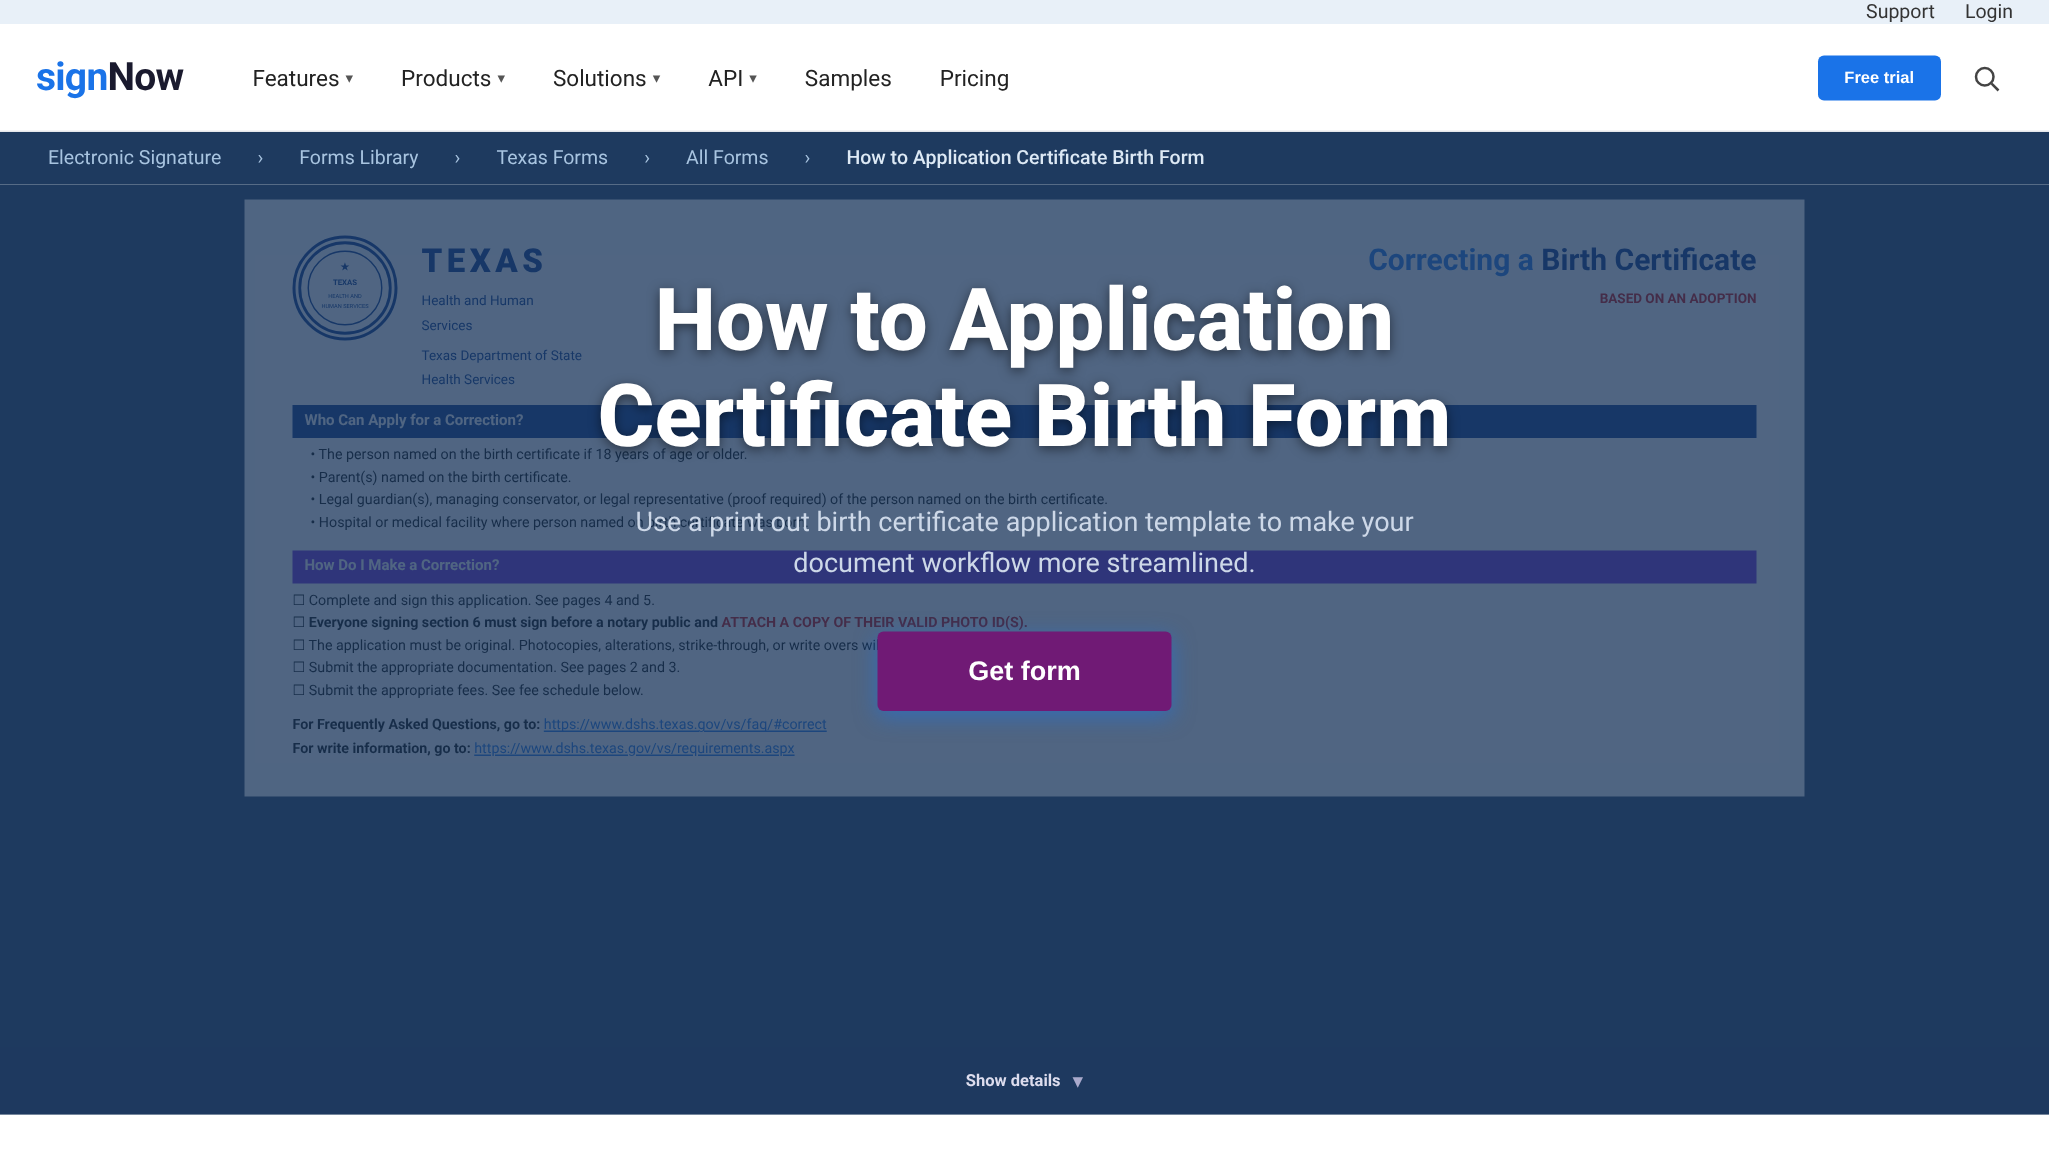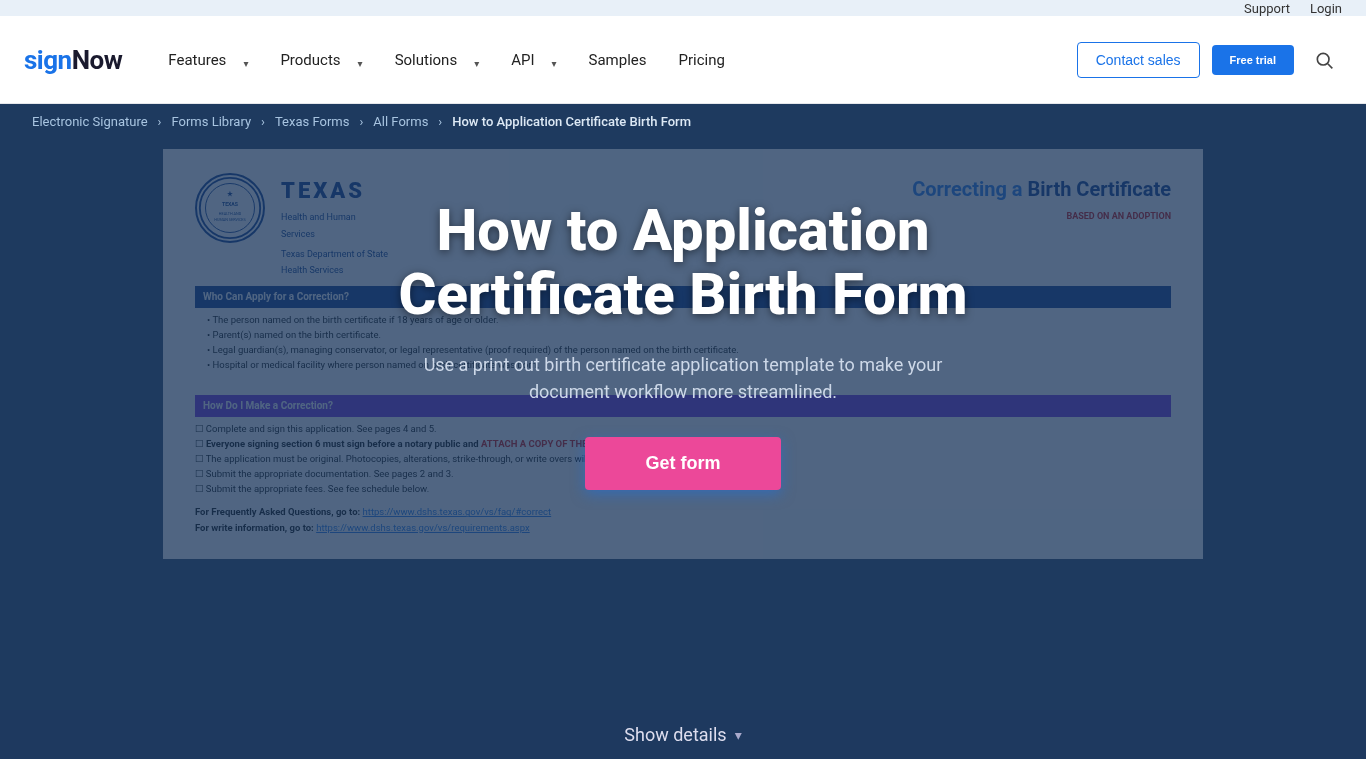--- a/index.html
+++ b/index.html
@@ -17,21 +17,21 @@
     }
     .top-bar a {
       font-size: 13px;
       color: #333;
       text-decoration: none;
     }
 
     
     .main-nav {
       background: #fff;
-      height: 88px;
+      height: 72px;
       display: flex;
       align-items: center;
       padding: 0 24px;
       border-bottom: 1px solid #e5e7eb;
       gap: 0;
     }
     .logo {
       display: flex;
       align-items: center;
       margin-right: 32px;
@@ -44,22 +44,22 @@
     }
     .logo-text span { color: #1a1a2e; }
     .nav-links {
       display: flex;
       align-items: center;
       gap: 4px;
       flex: 1;
     }
     .nav-item {
       display: flex;
-      align-items: flex-end;
-      gap: 17px;
+      align-items: center;
+      gap: 4px;
       padding: 8px 14px;
       font-size: 15px;
       color: #222;
       cursor: pointer;
       border-radius: 4px;
       white-space: nowrap;
       text-decoration: none;
     }
     .nav-item .chevron {
       font-size: 10px;
@@ -107,21 +107,21 @@
       stroke: #444;
       stroke-width: 2;
     }
 
     
     .breadcrumb-bar {
       background: #1e3a5f;
       padding: 10px 32px;
       display: flex;
       align-items: center;
-      gap: 4px;
+      gap: 18px;
     }
     .breadcrumb-item {
       font-size: 13px;
       color: #a8c4e0;
       text-decoration: none;
       cursor: pointer;
     }
     .breadcrumb-separator {
       color: #a8c4e0;
       margin: 0 6px;
@@ -163,21 +163,21 @@
       text-shadow: 0 2px 8px rgba(0,0,0,0.5);
     }
     .hero-subtitle {
       font-size: 18px;
       color: #cdd8e8;
       max-width: 600px;
       line-height: 1.5;
       margin-bottom: 32px;
     }
     .btn-get-form {
-      background: #ec4899;
+      background: #701a75;
       color: #fff;
       border: none;
       border-radius: 4px;
       padding: 16px 60px;
       font-size: 18px;
       font-weight: 600;
       cursor: pointer;
       box-shadow: 0 4px 14px rgba(26, 115, 232, 0.5);
     }
 
@@ -188,23 +188,23 @@
       left: 0; right: 0;
       background: rgba(30, 58, 95, 0.85);
       display: flex;
       align-items: center;
       justify-content: center;
       padding: 14px;
       gap: 8px;
       cursor: pointer;
     }
     .show-details-text {
-      font-size: 18px;
+      font-size: 11px;
       color: #dde;
-      font-weight: 400;
+      font-weight: 700;
     }
     .chevron-down {
       color: #aac;
       font-size: 14px;
     }
 
     
     .doc-content {
       position: absolute;
       top: 10px;
@@ -293,21 +293,20 @@
       <span class="chevron">▾</span>
     </a>
     <a class="nav-item">
       <span>Samples</span>
     </a>
     <a class="nav-item">
       <span>Pricing</span>
     </a>
   </div>
   <div class="nav-actions">
-    <button class="btn-contact">Contact sales</button>
     <button class="btn-free-trial">Free trial</button>
     <button class="search-icon-btn">
       <svg class="search-svg" viewBox="0 0 24 24">
         <circle cx="11" cy="11" r="7"></circle>
         <line x1="16.5" y1="16.5" x2="22" y2="22"></line>
       </svg>
     </button>
   </div>
 </nav>
 
@@ -347,21 +346,21 @@
         <div style="font-size:9px; color:#cc0000; font-weight:bold; text-align:right; margin-top:4px;">BASED ON AN ADOPTION</div>
       </div>
     </div>
 
     <div class="doc-section-header">Who Can Apply for a Correction?</div>
     <div class="doc-bullet">• The person named on the birth certificate if 18 years of age or older.</div>
     <div class="doc-bullet">• Parent(s) named on the birth certificate.</div>
     <div class="doc-bullet">• Legal guardian(s), managing conservator, or legal representative (proof required) of the person named on the birth certificate.</div>
     <div class="doc-bullet">• Hospital or medical facility where person named on birth certificate was born.</div>
 
-    <div class="doc-section-header" style="background:#6d28d9; margin-top:22px;">How Do I Make a Correction?</div>
+    <div class="doc-section-header" style="background:#6d28d9; margin-top:10px;">How Do I Make a Correction?</div>
     <div>☐ Complete and sign this application. See pages 4 and 5.</div>
     <div>☐ <strong>Everyone signing section 6 must sign before a notary public and <span class="doc-red-text">ATTACH A COPY OF THEIR VALID PHOTO ID(S).</span></strong></div>
     <div>☐ The application must be original. Photocopies, alterations, strike-through, or write overs will not be accepted.</div>
     <div>☐ Submit the appropriate documentation. See pages 2 and 3.</div>
     <div>☐ Submit the appropriate fees. See fee schedule below.</div>
     <div style="margin-top:8px;">
       <strong>For Frequently Asked Questions, go to:</strong> <span style="color:#1a73e8; text-decoration:underline;">https://www.dshs.texas.gov/vs/faq/#correct</span>
     </div>
     <div>
       <strong>For write information, go to:</strong> <span style="color:#1a73e8; text-decoration:underline;">https://www.dshs.texas.gov/vs/requirements.aspx</span>

